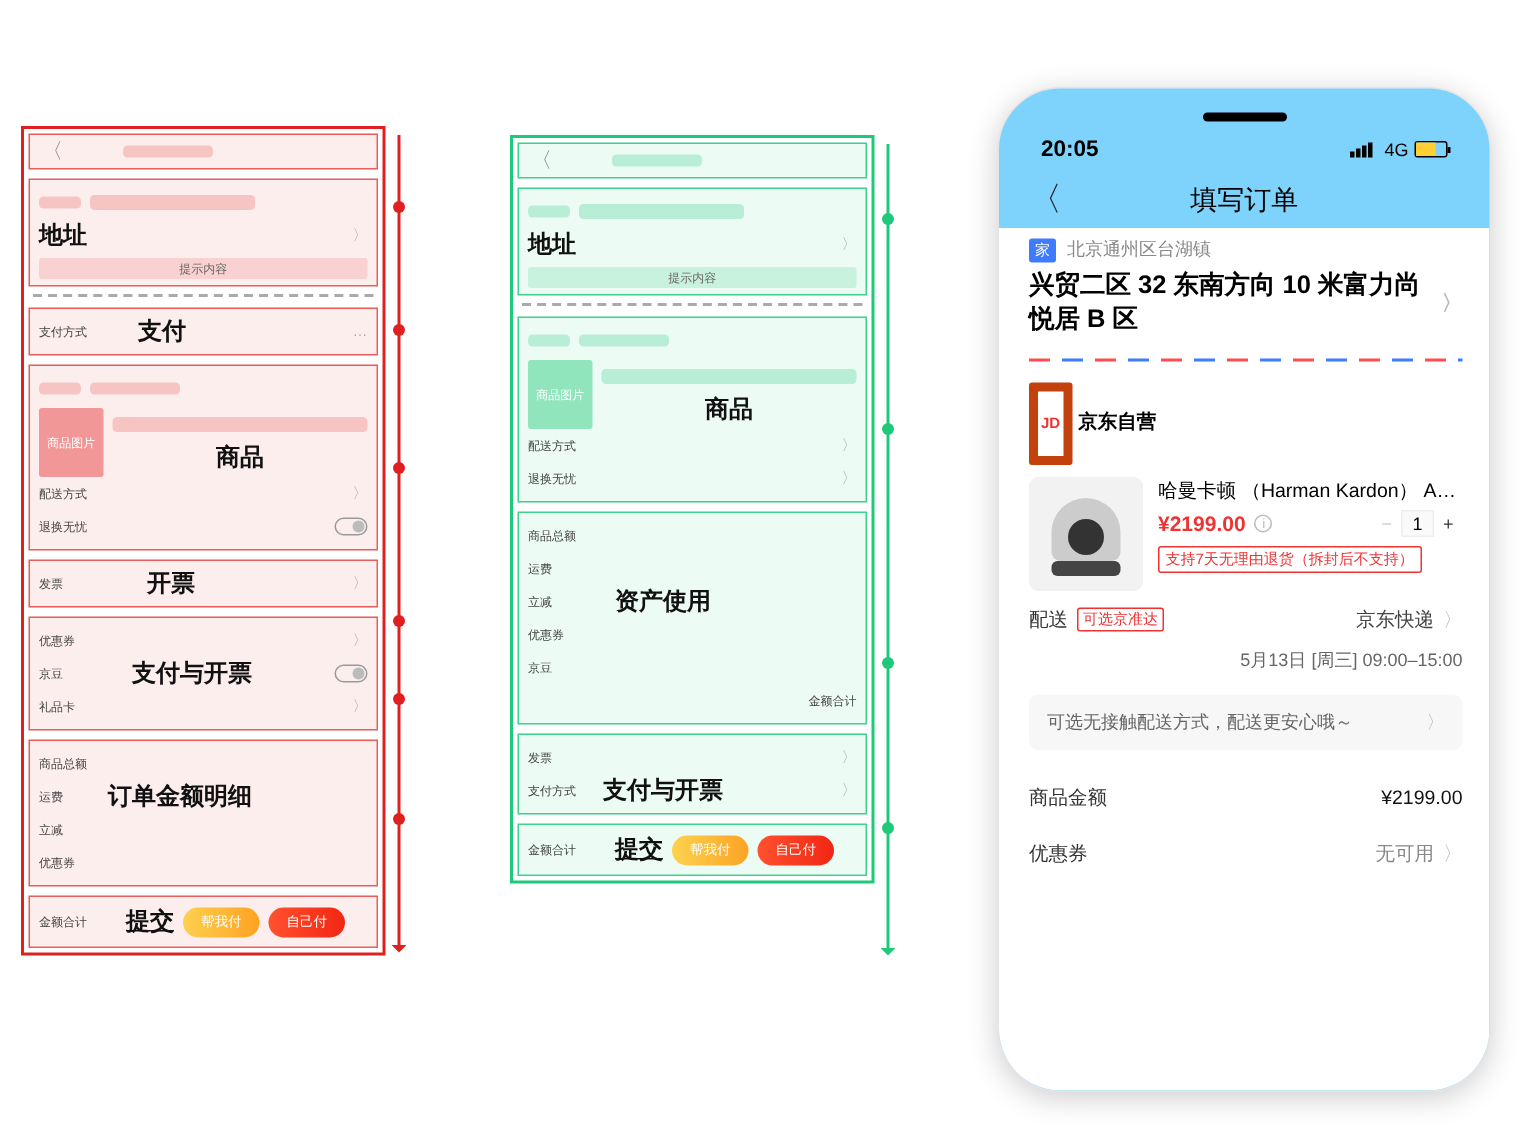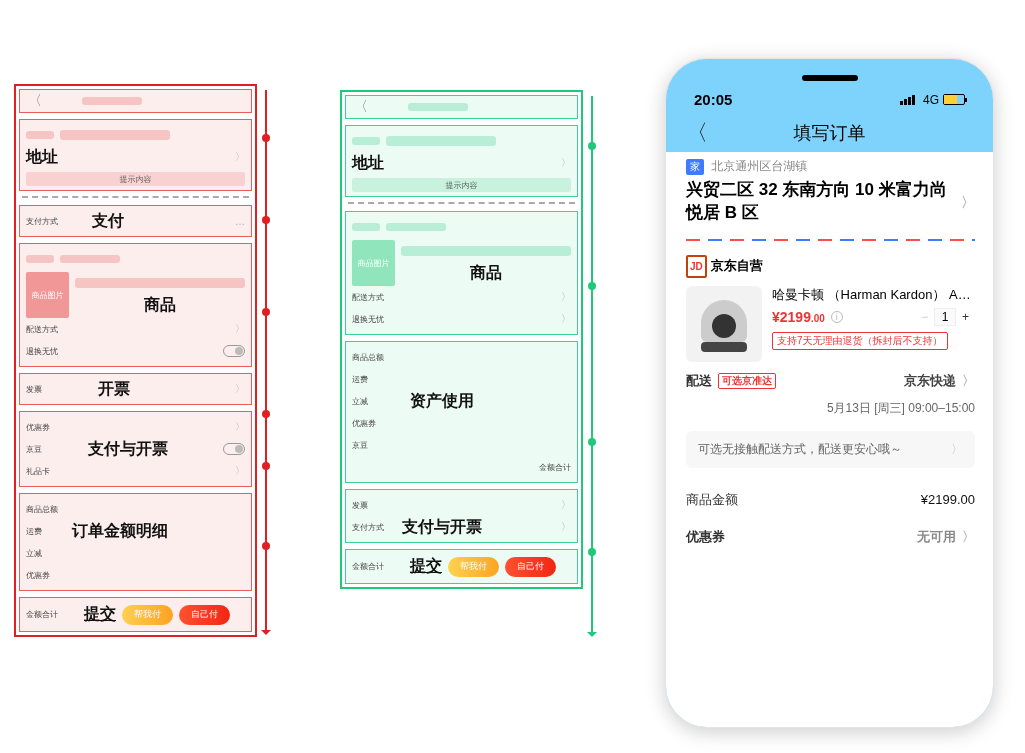--- a/index.html
+++ b/index.html
@@ -185,22 +185,22 @@
       #ff4d4d 0 14px, transparent 14px 22px,
       #3e7bff 22px 36px, transparent 36px 44px);
     margin-bottom:14px;
   }
 
   .card {
     border:none; border-radius:8px; padding:0 0 8px 0;
   }
   .seller { font-size:13px; font-weight:600; padding:0 0 8px; }
   .seller i{
-    display:inline-block;font-style:normal;font-size:10px;border:2px solid #c2410c; color:#e33;
-    border-radius:2px;padding:4px 2px;margin-right:4px;
+    display:inline-block;font-style:normal;font-size:10px;border:6px solid #c2410c; color:#e33;
+    border-radius:2px;padding:16px 2px;margin-right:4px;
   }
 
   .product-row { display:flex; gap:10px; }
   .product-img {
     width:76px;height:76px;border-radius:6px;background:#f2f2f2;
     display:flex;align-items:center;justify-content:center;
   }
   .speaker-icon{width:46px;height:56px;position:relative;}
   .speaker-icon .dome{
     width:46px;height:42px;border-radius:23px 23px 6px 6px;background:#ccc;
@@ -211,41 +211,41 @@
     position:absolute;bottom:14px;left:11px;
   }
   .speaker-icon .base{
     width:46px;height:10px;border-radius:4px;background:#444;
     position:absolute;bottom:0;
   }
   .product-meta { flex:1; min-width:0; }
   .product-title { font-size:13px; font-weight:500; white-space:nowrap; overflow:hidden; text-overflow:ellipsis; }
   .price-row { display:flex; align-items:center; gap:6px; margin-top:4px;}
   .price { color:#e33; font-size:14px; font-weight:700; }
-  .price .dec{ font-size:10px; }
+  .price .dec{ font-size:14px; }
   .info-icon{
     width:12px;height:12px;border:1px solid #bbb;border-radius:50%;
     font-size:9px;color:#bbb;display:inline-flex;align-items:center;justify-content:center;
   }
   .qty-stepper{
     margin-left:auto; display:flex; align-items:center; font-size:12px;
   }
   .qty-stepper span.minus{ color:#ccc; padding:0 6px; cursor:pointer;}
   .qty-stepper input{
     width:22px;height:18px;text-align:center;border:1px solid #eee;font-size:12px;
     background:#fafafa;
   }
   .qty-stepper span.plus{ color:#333; padding:0 6px; cursor:pointer;}
   .return-badge{
     display:inline-block;border:1px solid #e33;color:#e33;font-size:10px;
     border-radius:2px;padding:1px 4px;margin-top:6px;
   }
 
   .row {
-    display:flex; align-items:center; font-size:13px; padding:10px 0; cursor:pointer;font-weight:bold;
+    display:flex; align-items:center; font-size:13px; padding:10px 0; cursor:pointer;
   }
   .row .k{ color:#333; }
   .row .v{ margin-left:auto; color:#444; }
   .row .arrow{ color:#bbb; margin-left:6px; font-size:13px; }
   .row .chip{
     border:1px solid #e33; color:#e33; font-size:10px;
     border-radius:2px; padding:0 3px; margin-left:6px;
   }
   .sub-row { font-size:12px; color:#666; padding-bottom:8px;}
 

